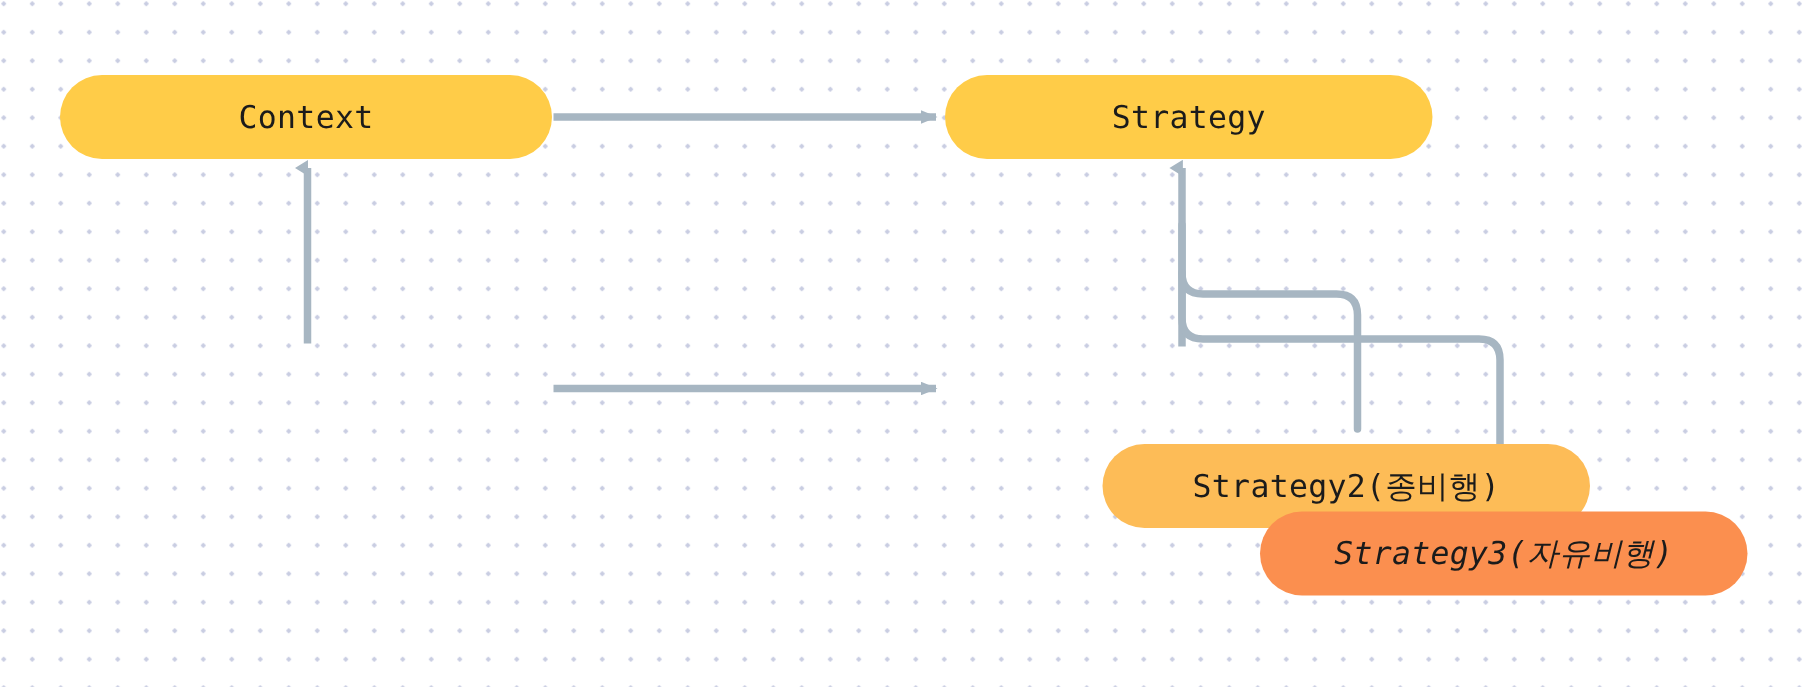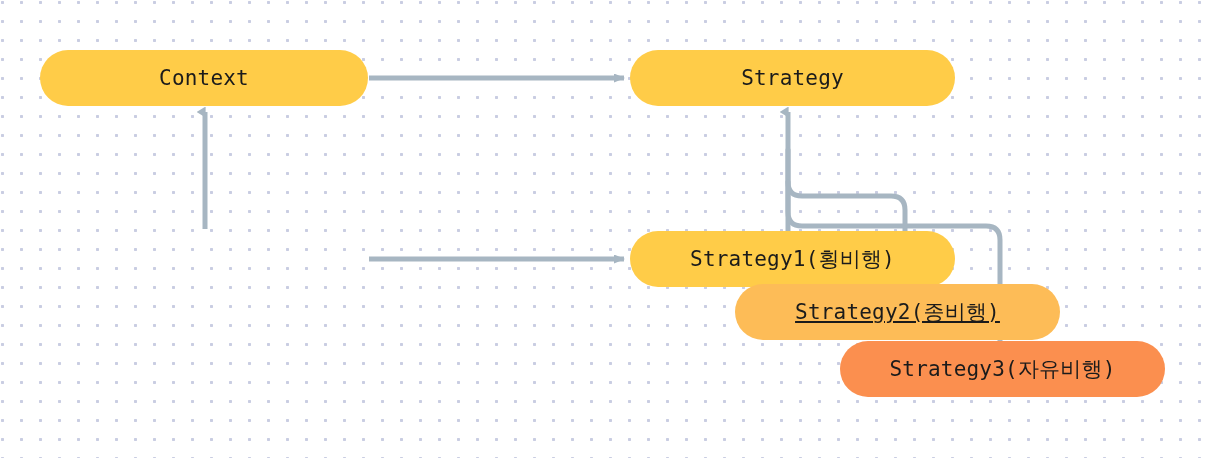--- a/index.html
+++ b/index.html
@@ -41,21 +41,21 @@
     white-space: nowrap;
     font-family: "DejaVu Sans Mono", "Liberation Mono", monospace;
   }
 
   
   .n-context   { left: 40px;  top: 50px;  width: 328px; height: 56px; }
   .n-strategy  { left: 630px; top: 50px;  width: 325px; height: 56px; }
   .n-client    { left: 40px;  top: 230px; width: 328px; height: 56px; }
   .n-s1        { left: 630px; top: 231px; width: 325px; height: 56px; z-index: 4; }
   .n-s2        { left: 735px; top: 286px; width: 325px; height: 56px; z-index: 5; }
-  .n-s3        { left: 840px; top: 341px; width: 325px; height: 56px; z-index: 6; }
+  .n-s3        { left: 840px; top: 341px; width: 325px; height: 56px; z-index: 6; font-style: italic; }
 
   .layer-edges-back  { z-index: 2; }
 </style>
 </head>
 <body>
 
 <div id="canvas" style="background-color: rgb(255, 255, 255); background-image: radial-gradient(rgb(201, 205, 226) 1.4px, transparent 1.5px); background-size: 19px 19px;">
 
   <svg class="edges layer-edges-back" viewBox="0 0 1212 458" xmlns="http://www.w3.org/2000/svg">
     <defs>
@@ -94,25 +94,22 @@
 
   <div class="node n-strategy" style="left: 630px; top: 50px; width: 325px; height: 56px; background: rgb(255, 204, 72);">
     <span>Strategy</span>
   </div>
 
   <div class="node n-context" style="left: 40px; top: 50px; width: 328px; height: 56px; background: rgb(255, 204, 72);">
     <span>Context</span>
   </div>
 
 
-  <div class="node n-s1" style="left: 630px; top: 231px; width: 325px; height: 56px; background: rgb(255, 204, 72);">
-    <span>Strategy1(횡비행)</span>
-  </div>
 
-  <div class="node n-s2" style="left: 735px; top: 284px; width: 325px; height: 56px; background: rgb(253, 188, 87); text-decoration: underline;">
+  <div class="node n-s2" style="left: 735px; top: 296px; width: 325px; height: 56px; background: rgb(253, 188, 87);">
     <span>Strategy2(종비행)</span>
   </div>
 
   <div class="node n-s3" style="left: 840px; top: 341px; width: 325px; height: 56px; background: rgb(251, 143, 79);">
     <span>Strategy3(자유비행)</span>
   </div>
 
 </div>
 
 </body></html>

